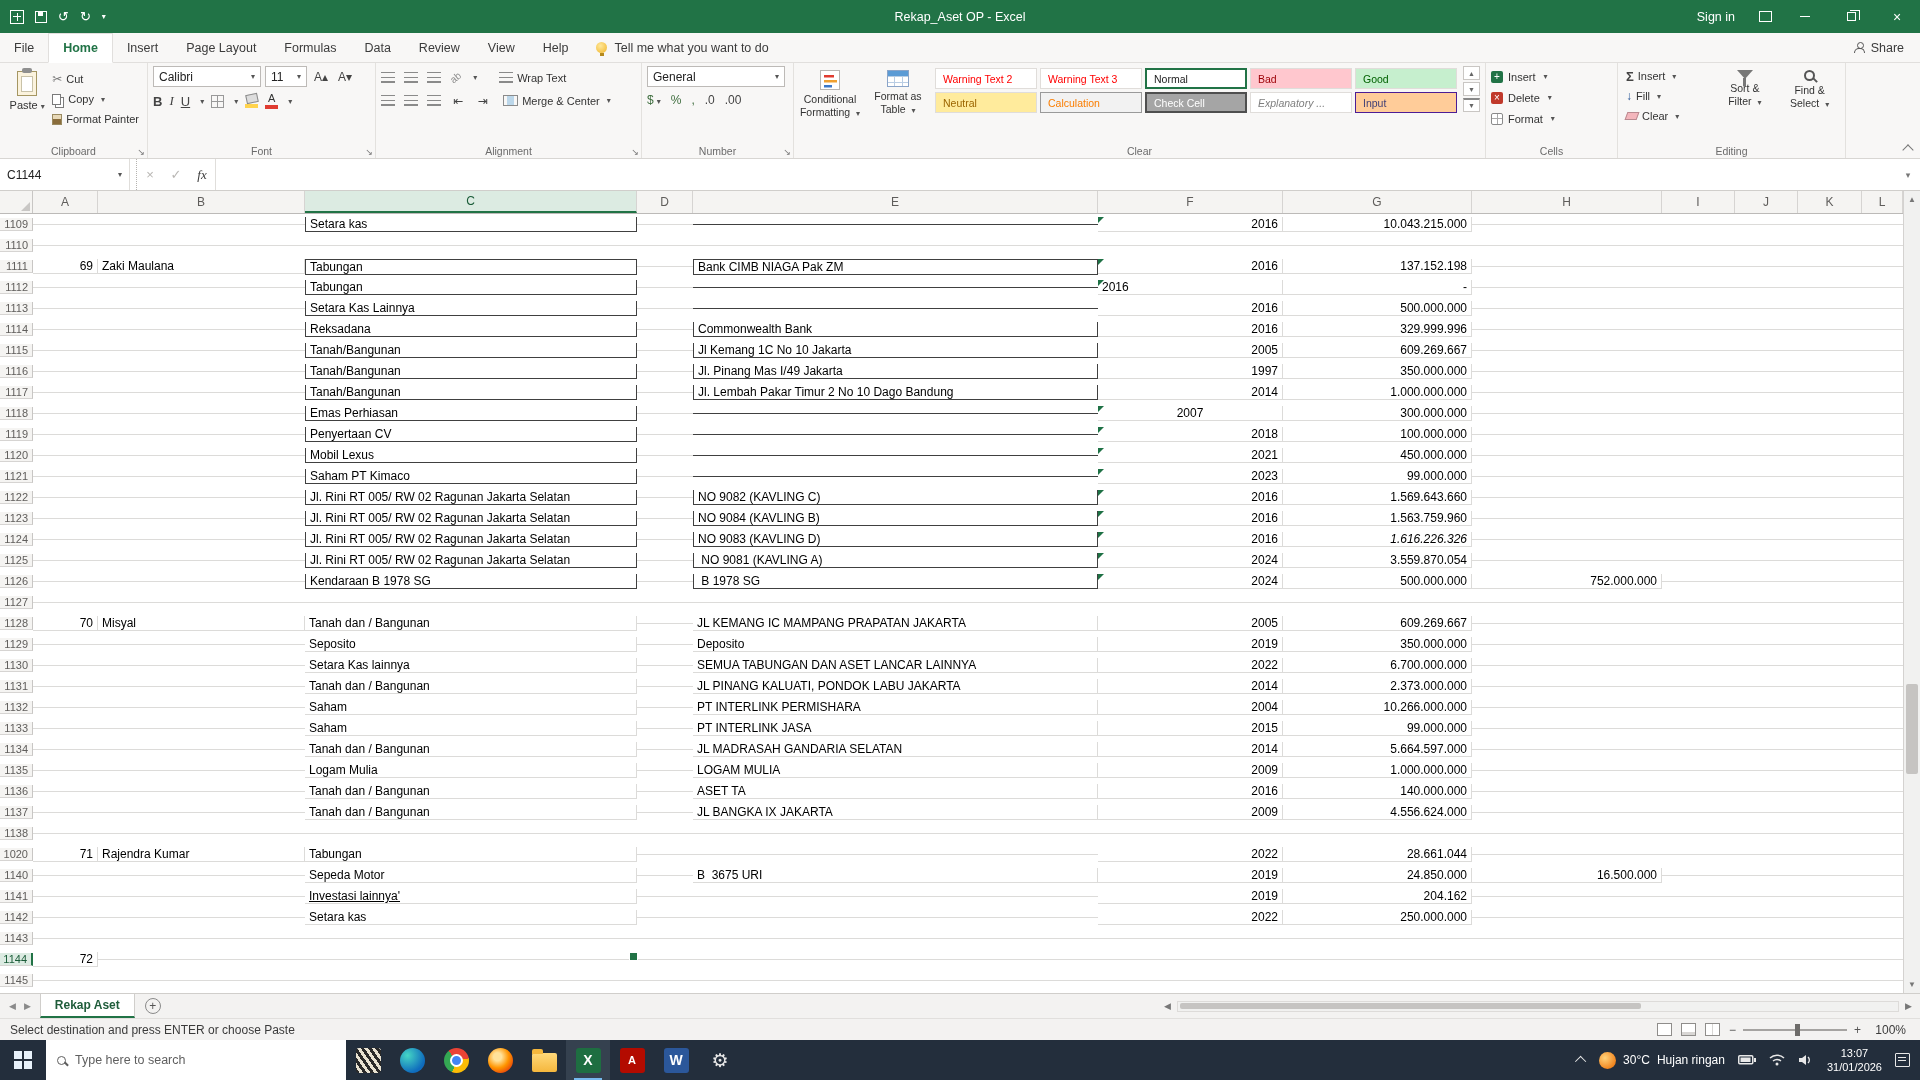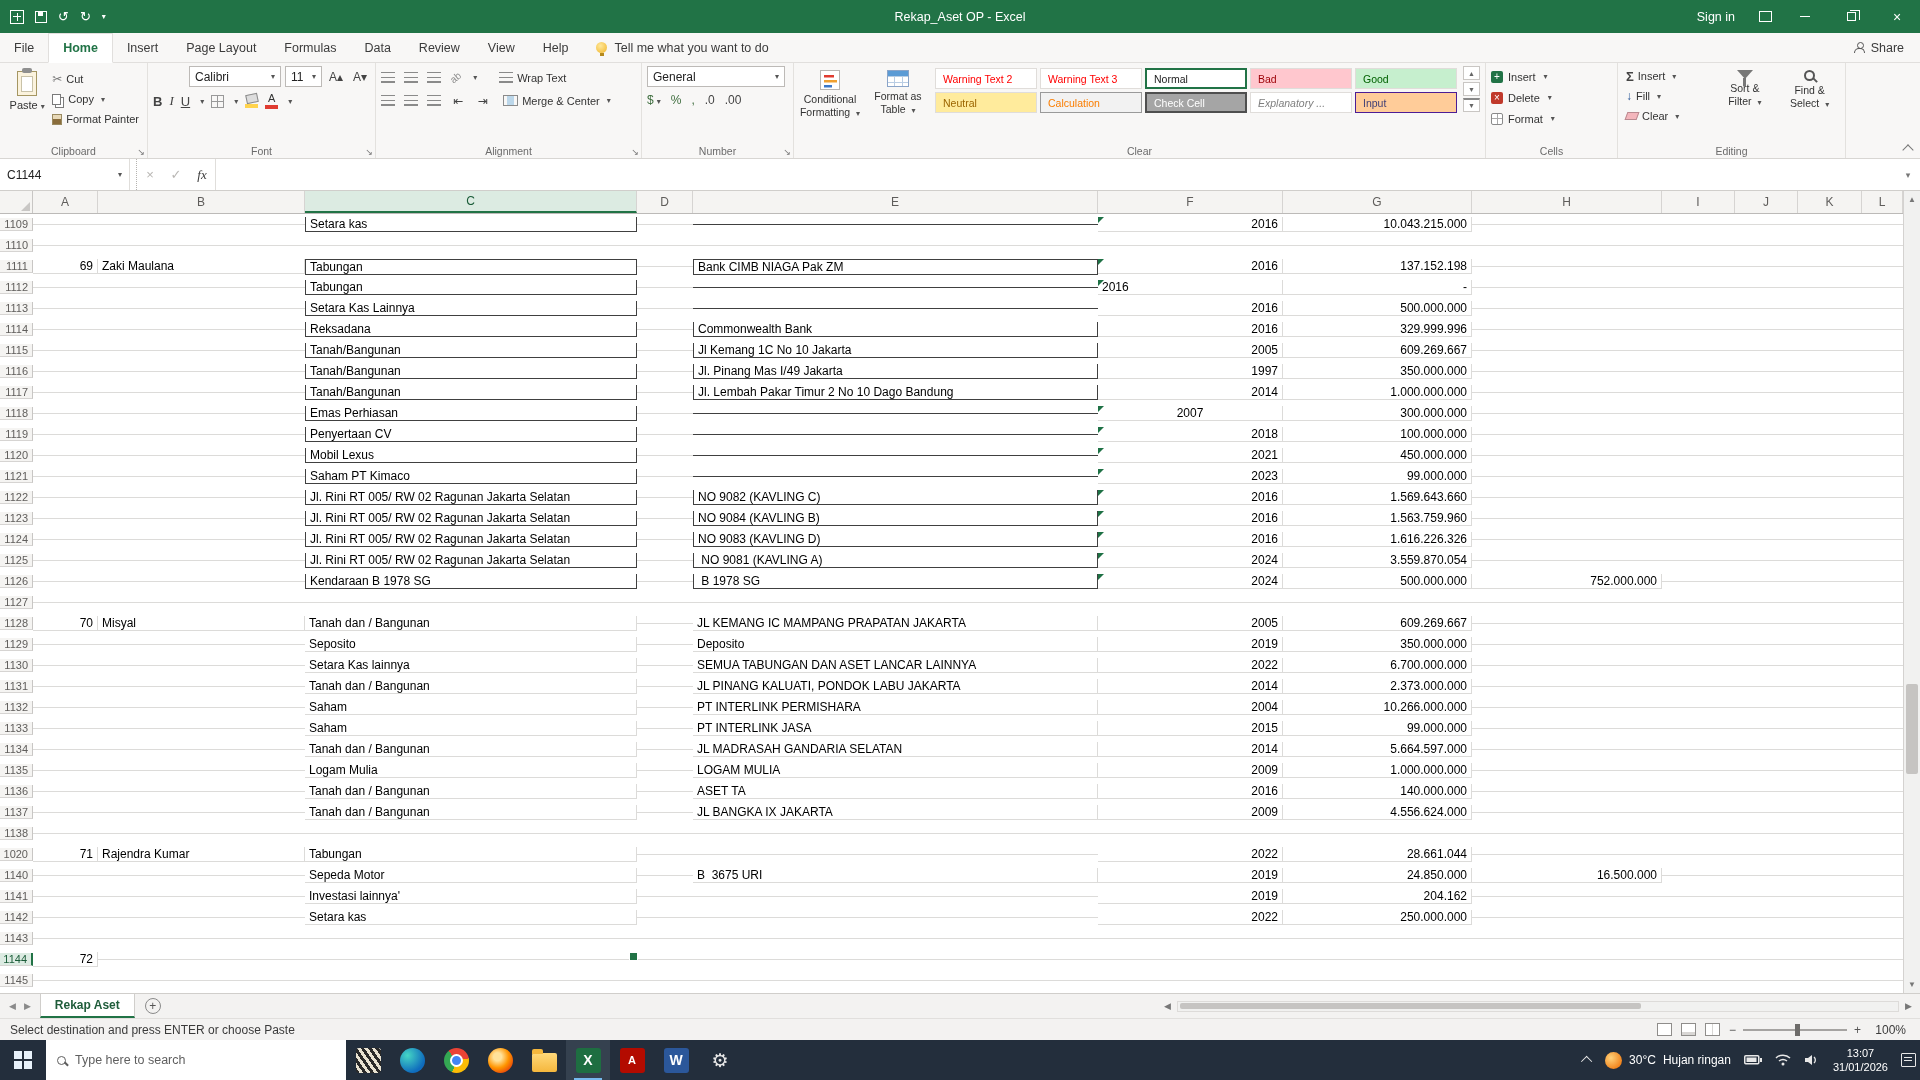--- a/index.html
+++ b/index.html
@@ -58,21 +58,21 @@
   .paste-ico::after { content:""; position:absolute; top:4px; left:3px; right:3px; bottom:3px; background:#fff; border:1px solid #c9c2a8; }
   .clip-small { display:flex; flex-direction:column; justify-content:flex-start; padding-top:3px; }
   .icut { color:#777; font-size:12px; }
   .icopy { width:9px; height:11px; border:1px solid #7a7a7a; background:#fff; box-shadow:3px 3px 0 -1px #fff, 3px 3px 0 0 #7a7a7a; margin-right:3px; }
   .ifp { width:10px; height:11px; background:linear-gradient(#e8d9b8 45%,#8a6d3b 45%); border:1px solid #9a8a60; }
 
   
   .g-font { width:228px; }
   .selbox { display:flex; align-items:center; justify-content:space-between; background:#fff; border:1px solid #bdbab7; height:21px; padding:0 5px; font-size:12px; color:#222; }
   .fontrow1 { display:flex; gap:4px; align-items:center; }
-  .fam { width:108px;margin-left:36px; } .fsize { width:42px; }
+  .fam { width:108px; } .fsize { width:42px; }
   .azbtn { font-size:12px; color:#444; padding:0 3px; }
   .fontrow2 { display:flex; gap:7px; align-items:center; margin-top:6px; font-size:13px; color:#444; }
   .bB { font-weight:bold; } .bI { font-style:italic; font-family:"Liberation Serif",serif; } .bU { text-decoration:underline; }
   .ibord { width:13px; height:13px; border:1px solid #999; background:
       linear-gradient(#999,#999) center/100% 1px no-repeat,
       linear-gradient(#999,#999) center/1px 100% no-repeat; }
   .colorbtn { display:flex; flex-direction:column; align-items:center; line-height:1; gap:1px; }
   .cbar { width:13px; height:4px; }
   .cbar.yellow { background:#ffd34d; } .cbar.red { background:#e03c31; }
   .ifillg { width:12px; height:9px; border:1px solid #8a8a8a; transform:rotate(-12deg); background:#ddd; }
@@ -217,21 +217,21 @@
   .ic-folder { position:relative; background:linear-gradient(#ffd97a,#f5b73d); border-radius:2px; height:19px; margin-top:5px; }
   .ic-folder::before { content:""; position:absolute; top:-4px; left:0; width:11px; height:5px; background:#f5b73d; border-radius:2px 2px 0 0; }
   .ic-excel { background:#1e6e41; border-radius:3px; }
   .ic-excel::after { content:"X"; }
   .ic-acrobat { background:#b30b00; border-radius:3px; font-size:11px; }
   .ic-acrobat::after { content:"A"; }
   .ic-word { background:#2b579a; border-radius:3px; }
   .ic-word::after { content:"W"; }
   .ic-settings { font-size:19px; color:#e8e8e8; }
   .ic-settings::after { content:"⚙"; font-weight:normal; }
-  .tray { margin-left:auto; display:flex; align-items:center; gap:13px; padding-right:4px; }
+  .tray { margin-left:auto; display:flex; align-items:center; gap:13px; padding-right:10px; }
   .tchev { width:8px; height:8px; border-left:1.6px solid #e8e8e8; border-top:1.6px solid #e8e8e8; transform:rotate(45deg) translateY(2px); }
   .weather { display:flex; align-items:center; gap:7px; font-size:12px; }
   .wicon { width:17px; height:17px; border-radius:50%; background:radial-gradient(circle at 35% 35%,#ffd27a,#f0811a 75%); }
   .trayico { display:flex; align-items:center; }
   .clock { text-align:center; font-size:11px; line-height:1.3; }
   .notif { width:15px; height:14px; border:1.4px solid #e8e8e8; border-radius:1px; position:relative; }
   .notif::after { content:""; position:absolute; left:2px; top:3px; width:8px; height:1.4px; background:#e8e8e8; box-shadow:0 3px 0 #e8e8e8; }
 </style>
 </head>
 <body>
@@ -735,21 +735,21 @@
             <div class="cell" style="width: 41px;"></div>
           </div>
           <div class="grow">
             <div class="rowh">1124</div>
             <div class="cell" style="width: 65px;"></div>
             <div class="cell" style="width: 207px;"></div>
             <div class="cell bx" style="width: 332px;">Jl. Rini RT 005/ RW 02 Ragunan Jakarta Selatan</div>
             <div class="cell" style="width: 56px;"></div>
             <div class="cell bx" style="width: 405px;">NO 9083 (KAVLING D)</div>
             <div class="cell ar tri" style="width: 185px;">2016</div>
-            <div class="cell ar" style="width: 189px;">1.616.226.326</div>
+            <div class="cell ar" style="width: 189px; font-style: italic;">1.616.226.326</div>
             <div class="cell" style="width: 190px;"></div>
             <div class="cell" style="width: 73px;"></div>
             <div class="cell" style="width: 63px;"></div>
             <div class="cell" style="width: 64px;"></div>
             <div class="cell" style="width: 41px;"></div>
           </div>
           <div class="grow">
             <div class="rowh">1125</div>
             <div class="cell" style="width: 65px;"></div>
             <div class="cell" style="width: 207px;"></div>
@@ -986,21 +986,21 @@
             <div class="cell ar" style="width: 190px;">16.500.000</div>
             <div class="cell" style="width: 73px;"></div>
             <div class="cell" style="width: 63px;"></div>
             <div class="cell" style="width: 64px;"></div>
             <div class="cell" style="width: 41px;"></div>
           </div>
           <div class="grow">
             <div class="rowh">1141</div>
             <div class="cell" style="width: 65px;"></div>
             <div class="cell" style="width: 207px;"></div>
-            <div class="cell" style="width: 332px;">Investasi lainnya'</div>
+            <div class="cell" style="width: 332px; text-decoration: underline;">Investasi lainnya'</div>
             <div class="cell" style="width: 56px;"></div>
             <div class="cell" style="width: 405px;"></div>
             <div class="cell ar" style="width: 185px;">2019</div>
             <div class="cell ar" style="width: 189px;">204.162</div>
             <div class="cell" style="width: 190px;"></div>
             <div class="cell" style="width: 73px;"></div>
             <div class="cell" style="width: 63px;"></div>
             <div class="cell" style="width: 64px;"></div>
             <div class="cell" style="width: 41px;"></div>
           </div>

